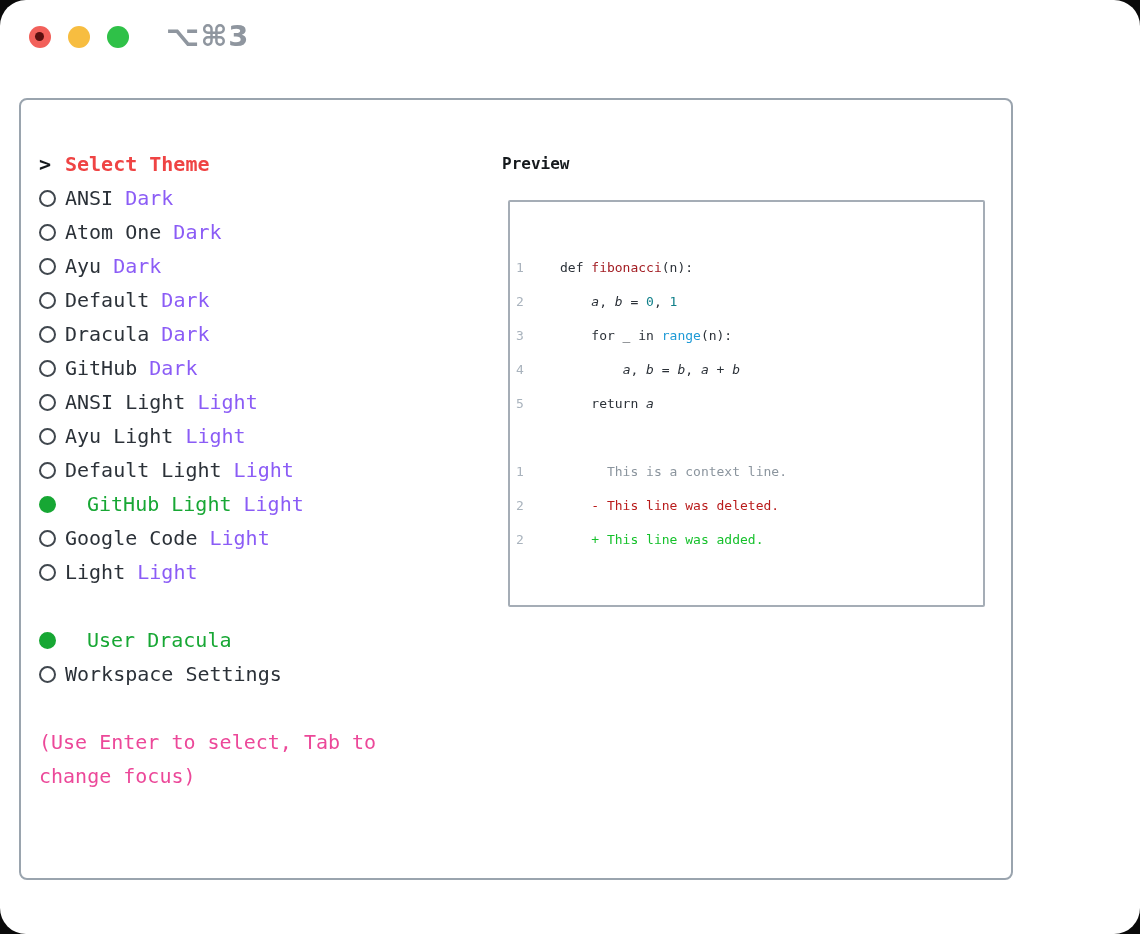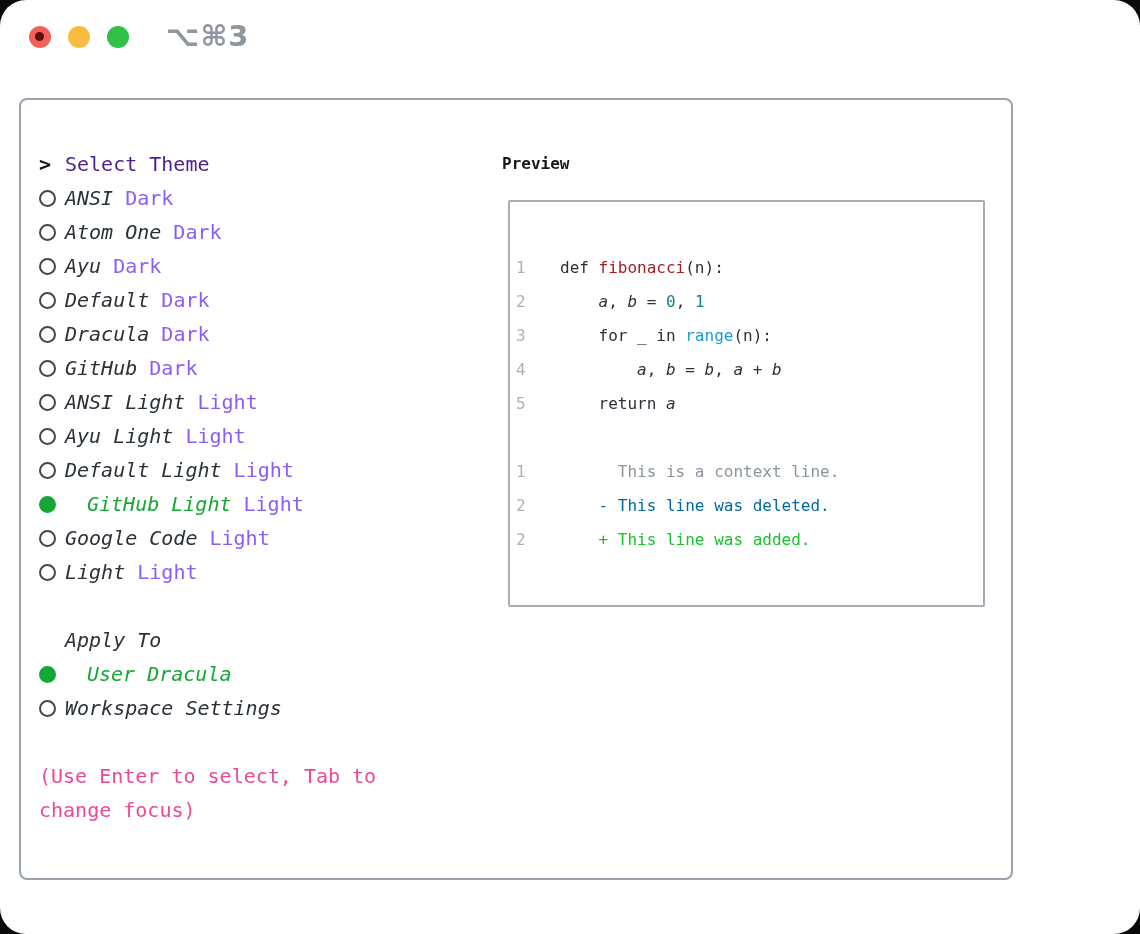--- a/index.html
+++ b/index.html
@@ -28,46 +28,46 @@
     position:absolute;left:19px;top:98px;width:990px;height:778px;
     border:2px solid #9aa4ae;border-radius:8px;background:#fff;
   }
   
   .left-col{position:absolute;left:18px;top:47px;font-size:20px;line-height:34px;}
   .row{display:flex;align-items:center;height:34px;white-space:pre;}
   .marker{display:inline-flex;align-items:center;width:26px;flex:0 0 26px;}
   .prompt{font-weight:700;color:#15191d;}
   .radio{width:13px;height:13px;border:2px solid #40474e;border-radius:50%;box-sizing:content-box;}
   .radio.sel{background:#17a734;border-color:#17a734;}
-  .hdr{font-weight:400;color:#4c1d95;}
-  .lbl{color:#2b3138;font-style:italic;}
+  .hdr{font-weight:700;color:#ef4444;}
+  .lbl{color:#2b3138;}
   .lbl.sel{color:#17a734;margin-left:22px;}
   .variant{color:#8b5cf6;}
   .hint{color:#ec4899;white-space:pre;}
   .spacer{height:34px;}
   
   .preview-hdr{position:absolute;left:481px;top:47px;height:34px;line-height:34px;
     font-size:16px;font-weight:700;color:#15191d;}
   .preview-box{
     position:absolute;left:487px;top:100px;width:473px;height:403px;
     border:2px solid #a5adb6;border-radius:2px;background:#fff;
   }
   .code{
     position:absolute;left:0;top:0;right:0;padding:49px 6px;margin:0;
-    font-size:16px;line-height:34px;
+    font-size:13px;line-height:34px;
   }
   .cl{height:34px;white-space:pre;}
   .ln{display:inline-block;width:44px;color:#a9b3bd;}
   .tok-plain{color:#2b3138;}
   .tok-func{color:#a31d23;}
   .tok-number{color:#11808a;}
   .tok-builtin{color:#1e9ad6;}
   .tok-var{color:#2b3138;font-style:italic;}
   .tok-context{color:#8b959e;}
-  .tok-deleted{color:#0369a1;}
+  .tok-deleted{color:#b91c1c;}
   .tok-added{color:#16c12c;margin-top:40px;}
 </style>
 </head>
 <body>
 
 <div class="screen">
 
   <div class="traffic red"></div>
   <div class="traffic yellow"></div>
   <div class="traffic green"></div>
@@ -87,23 +87,20 @@
           <div class="row"><span class="marker"><span class="radio"></span></span><span class="lbl">Dracula</span><span class="variant"> Dark</span></div>
           <div class="row"><span class="marker"><span class="radio"></span></span><span class="lbl">GitHub</span><span class="variant"> Dark</span></div>
           <div class="row"><span class="marker"><span class="radio"></span></span><span class="lbl">ANSI Light</span><span class="variant"> Light</span></div>
           <div class="row"><span class="marker"><span class="radio"></span></span><span class="lbl">Ayu Light</span><span class="variant"> Light</span></div>
           <div class="row"><span class="marker"><span class="radio"></span></span><span class="lbl">Default Light</span><span class="variant"> Light</span></div>
           <div class="row"><span class="marker"><span class="radio sel"></span></span><span class="lbl sel">GitHub Light</span><span class="variant"> Light</span></div>
           <div class="row"><span class="marker"><span class="radio"></span></span><span class="lbl">Google Code</span><span class="variant"> Light</span></div>
           <div class="row"><span class="marker"><span class="radio"></span></span><span class="lbl">Light</span><span class="variant"> Light</span></div>
         </div>
       <div class="spacer"></div>
-      <div class="row">
-        <span class="marker"></span><span class="lbl">Apply To</span>
-      </div>
       <div id="apply-list">
           <div class="row"><span class="marker"><span class="radio sel"></span></span><span class="lbl sel">User Dracula</span></div>
           <div class="row"><span class="marker"><span class="radio"></span></span><span class="lbl">Workspace Settings</span></div>
         </div>
       <div class="spacer"></div>
       <div class="row hint">(Use Enter to select, Tab to</div>
       <div class="row hint">change focus)</div>
     </div>
 
     <div class="preview-hdr">Preview</div>

